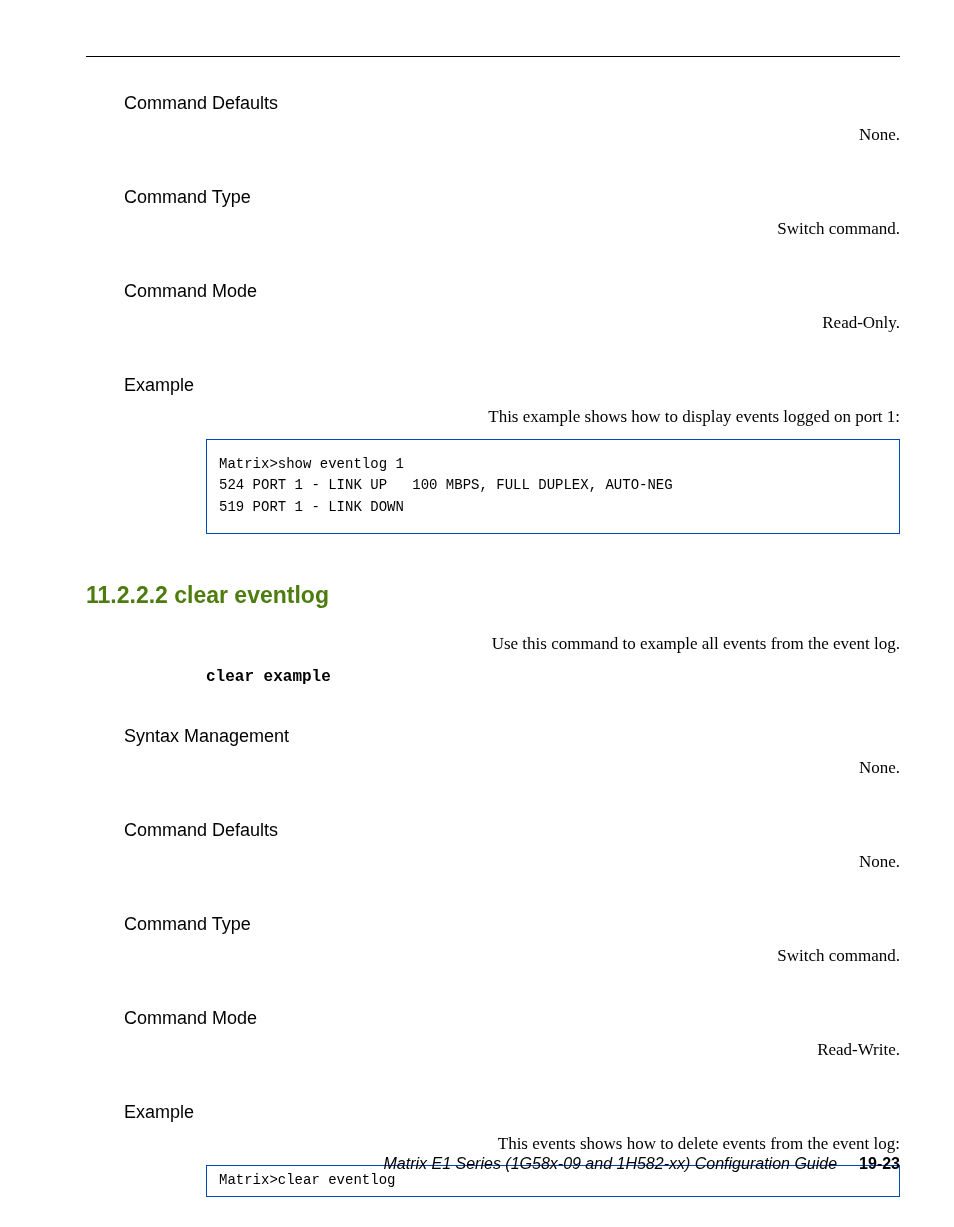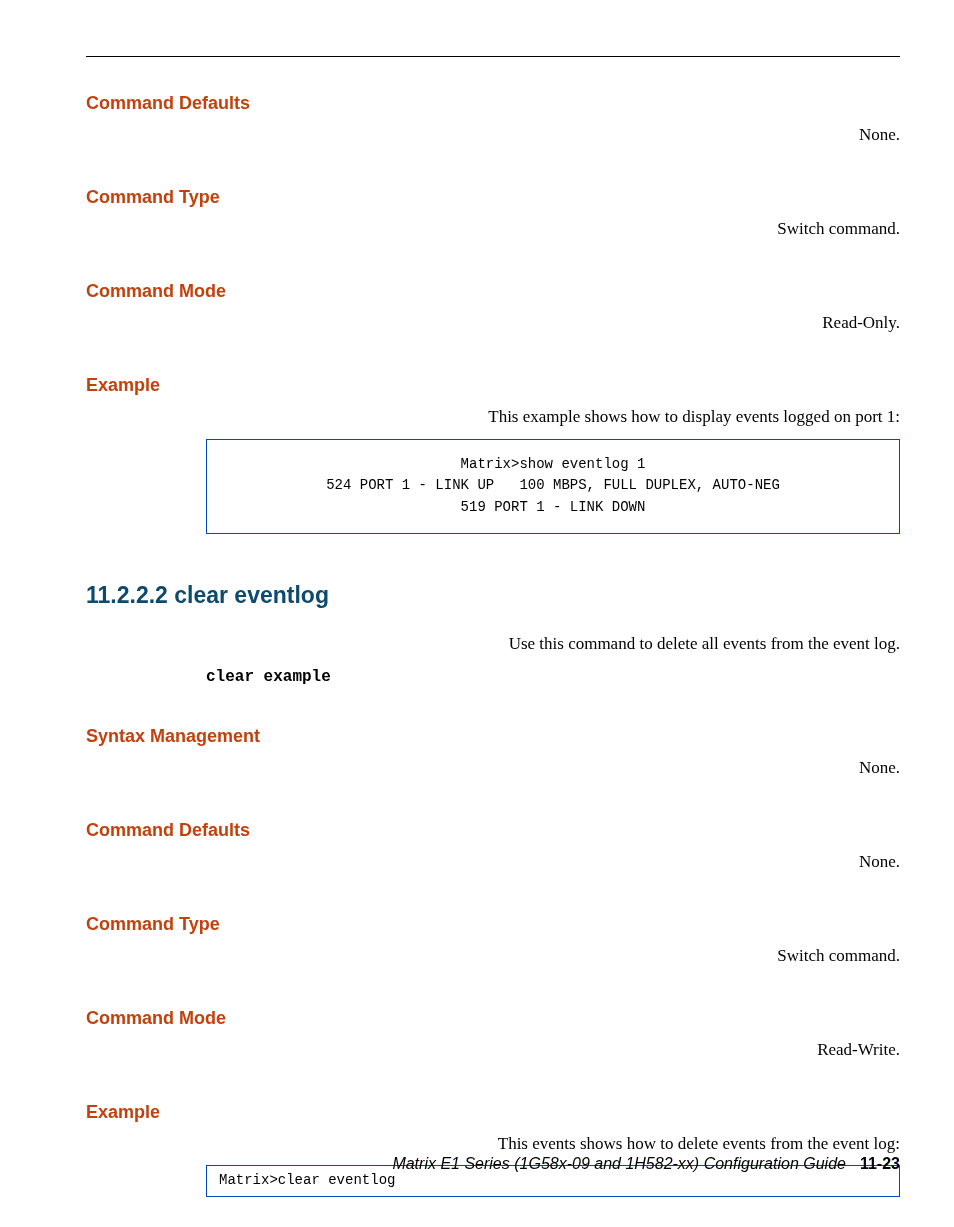--- a/index.html
+++ b/index.html
@@ -17,30 +17,31 @@
     font-style: italic;
     font-size: 17px;
     line-height: 1.45;
     padding-bottom: 6px;
     border-bottom: 1.5px solid #000;
     margin-bottom: 36px;
   }
   .header-title { font-weight: bold; }
   .header-sub   { font-weight: normal; margin-top: 2px; }
   .blue-heading {
-    color: #c2410c;
+    color: #000000;
     font-family: Arial, Helvetica, sans-serif;
-    font-weight: bold;
+    font-weight: normal;
     font-size: 18px;
     margin-top: 40px;
     margin-bottom: 10px;
+    margin-left: 38px;
   }
   .blue-heading.first { margin-top: 0; }
   .section-title {
-    color: #0c4a6e;
+    color: #4d7c0f;
     font-family: Arial, Helvetica, sans-serif;
     font-weight: bold;
     font-size: 23px;
     margin-top: 48px;
     margin-bottom: 24px;
   }
   .body-text {
     font-family: "Times New Roman", Times, serif;
     font-size: 17px;
     line-height: 1.35;
@@ -57,31 +58,31 @@
   .code-box {
     border: 1px solid #0047c2;
     margin-left: 120px;
     padding: 14px 12px;
     font-family: "Courier New", Courier, monospace;
     font-size: 14px;
     line-height: 1.55;
     white-space: pre;
     margin-top: 10px;
   }
-  .code-box.tall { min-height: 90px; text-align: center; }
+  .code-box.tall { min-height: 90px; }
   .code-box.short { padding: 4px 12px; min-height: 22px; }
   .footer {
     position: absolute;
     bottom: 54px;
     right: 54px;
     font-style: italic;
     font-size: 16px;
     display: flex;
     align-items: flex-end;
-    gap: 14px;
+    gap: 22px;
   }
   .footer .guide { font-weight: normal; }
   .footer .page  { font-weight: bold; font-style: normal; }
   .spacer-sm { height: 6px; }
 </style>
 </head>
 <body>
 
 <div class="header-block">
 </div>
@@ -95,21 +96,21 @@
 <div class="blue-heading">Command Mode</div>
 <div class="body-text">Read-Only.</div>
 
 <div class="blue-heading">Example</div>
 <div class="body-text">This example shows how to display events logged on port 1:</div>
 <div class="code-box tall">Matrix&gt;show eventlog 1
 524 PORT 1 - LINK UP   100 MBPS, FULL DUPLEX, AUTO-NEG
 519 PORT 1 - LINK DOWN</div>
 
 <div class="section-title">11.2.2.2  clear eventlog</div>
-<div class="body-text">Use this command to delete all events from the event log.</div>
+<div class="body-text">Use this command to example all events from the event log.</div>
 <div class="spacer-sm"></div>
 <div class="mono">clear example</div>
 
 <div class="blue-heading">Syntax Management</div>
 <div class="body-text">None.</div>
 
 <div class="blue-heading">Command Defaults</div>
 <div class="body-text">None.</div>
 
 <div class="blue-heading">Command Type</div>
@@ -117,14 +118,14 @@
 
 <div class="blue-heading">Command Mode</div>
 <div class="body-text">Read-Write.</div>
 
 <div class="blue-heading">Example</div>
 <div class="body-text">This events shows how to delete events from the event log:</div>
 <div class="code-box short">Matrix&gt;clear eventlog</div>
 
 <div class="footer">
   <span class="guide">Matrix E1 Series (1G58x-09 and 1H582-xx) Configuration Guide</span>
-  <span class="page">11-23</span>
+  <span class="page">19-23</span>
 </div>
 
 </body></html>

